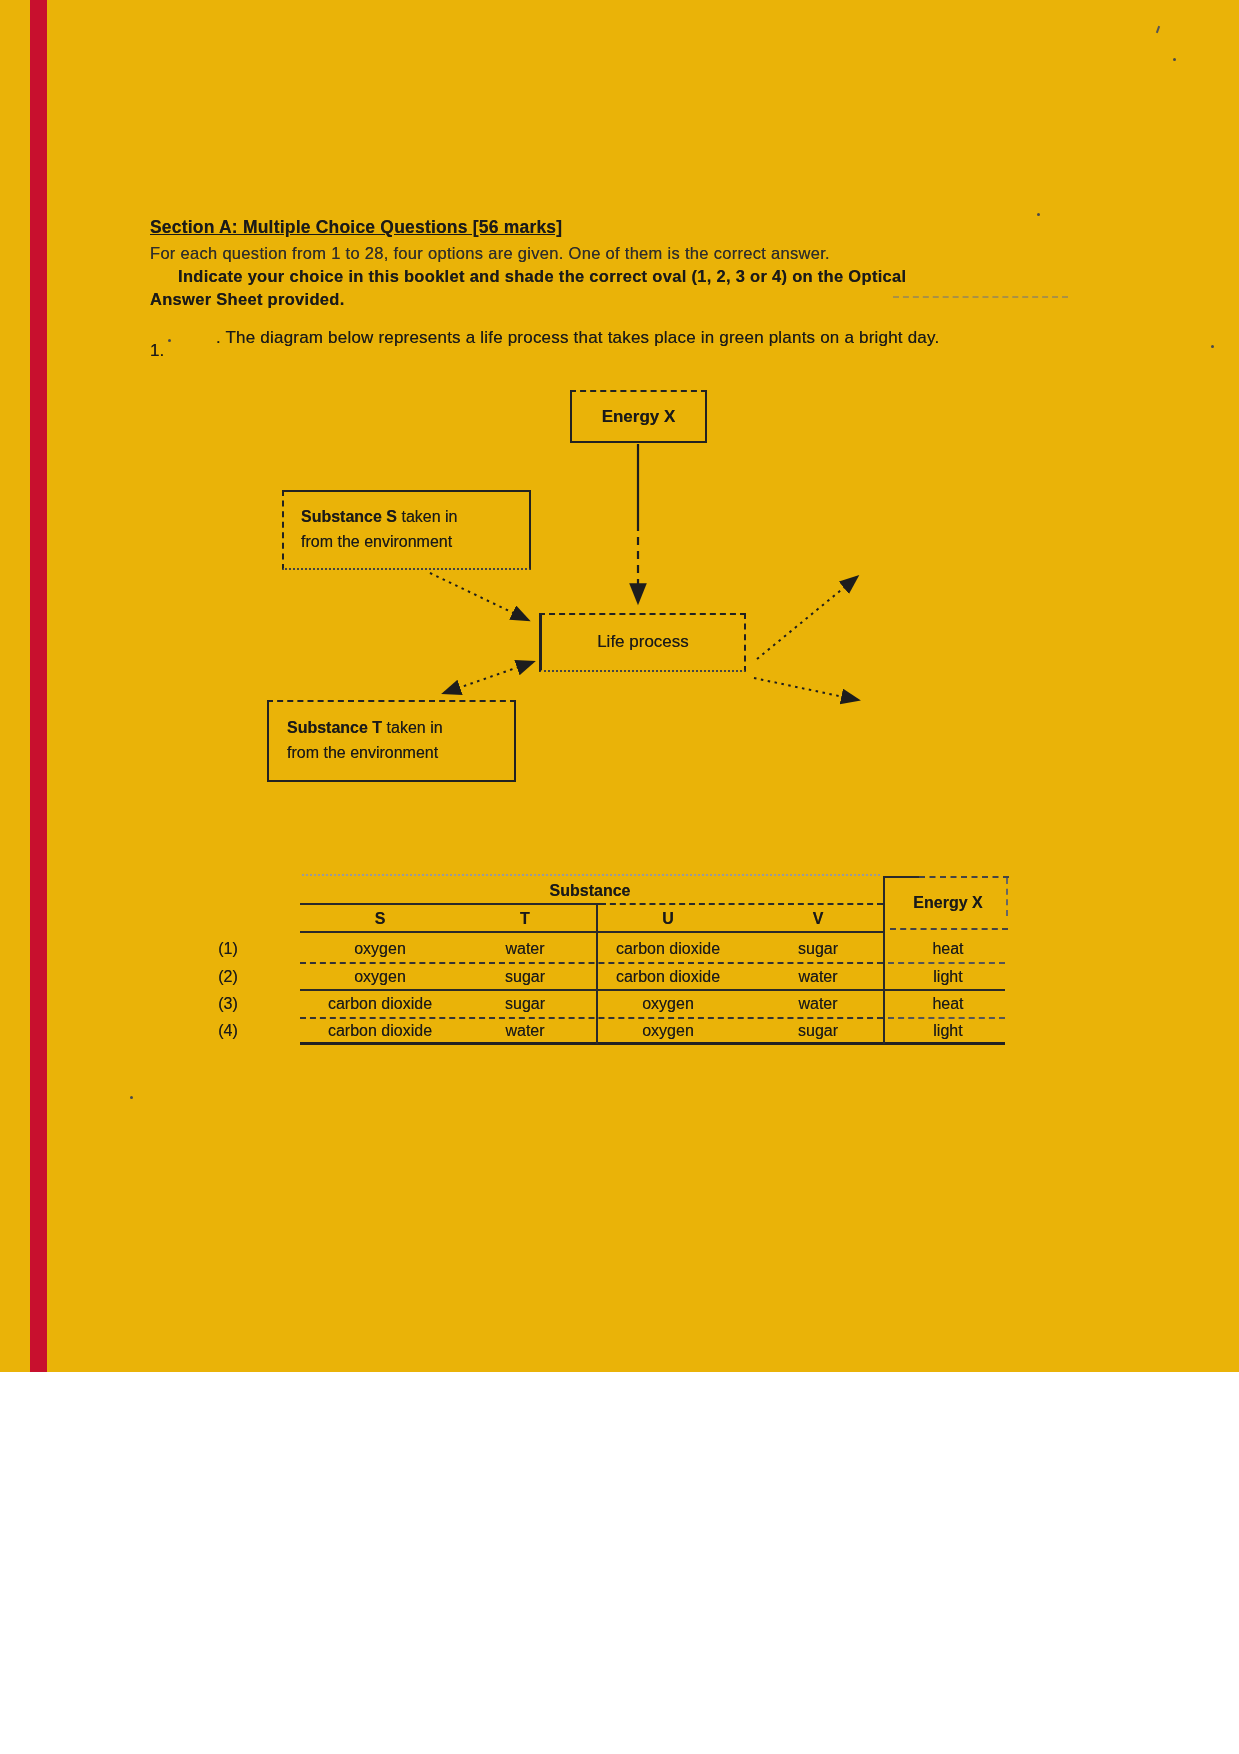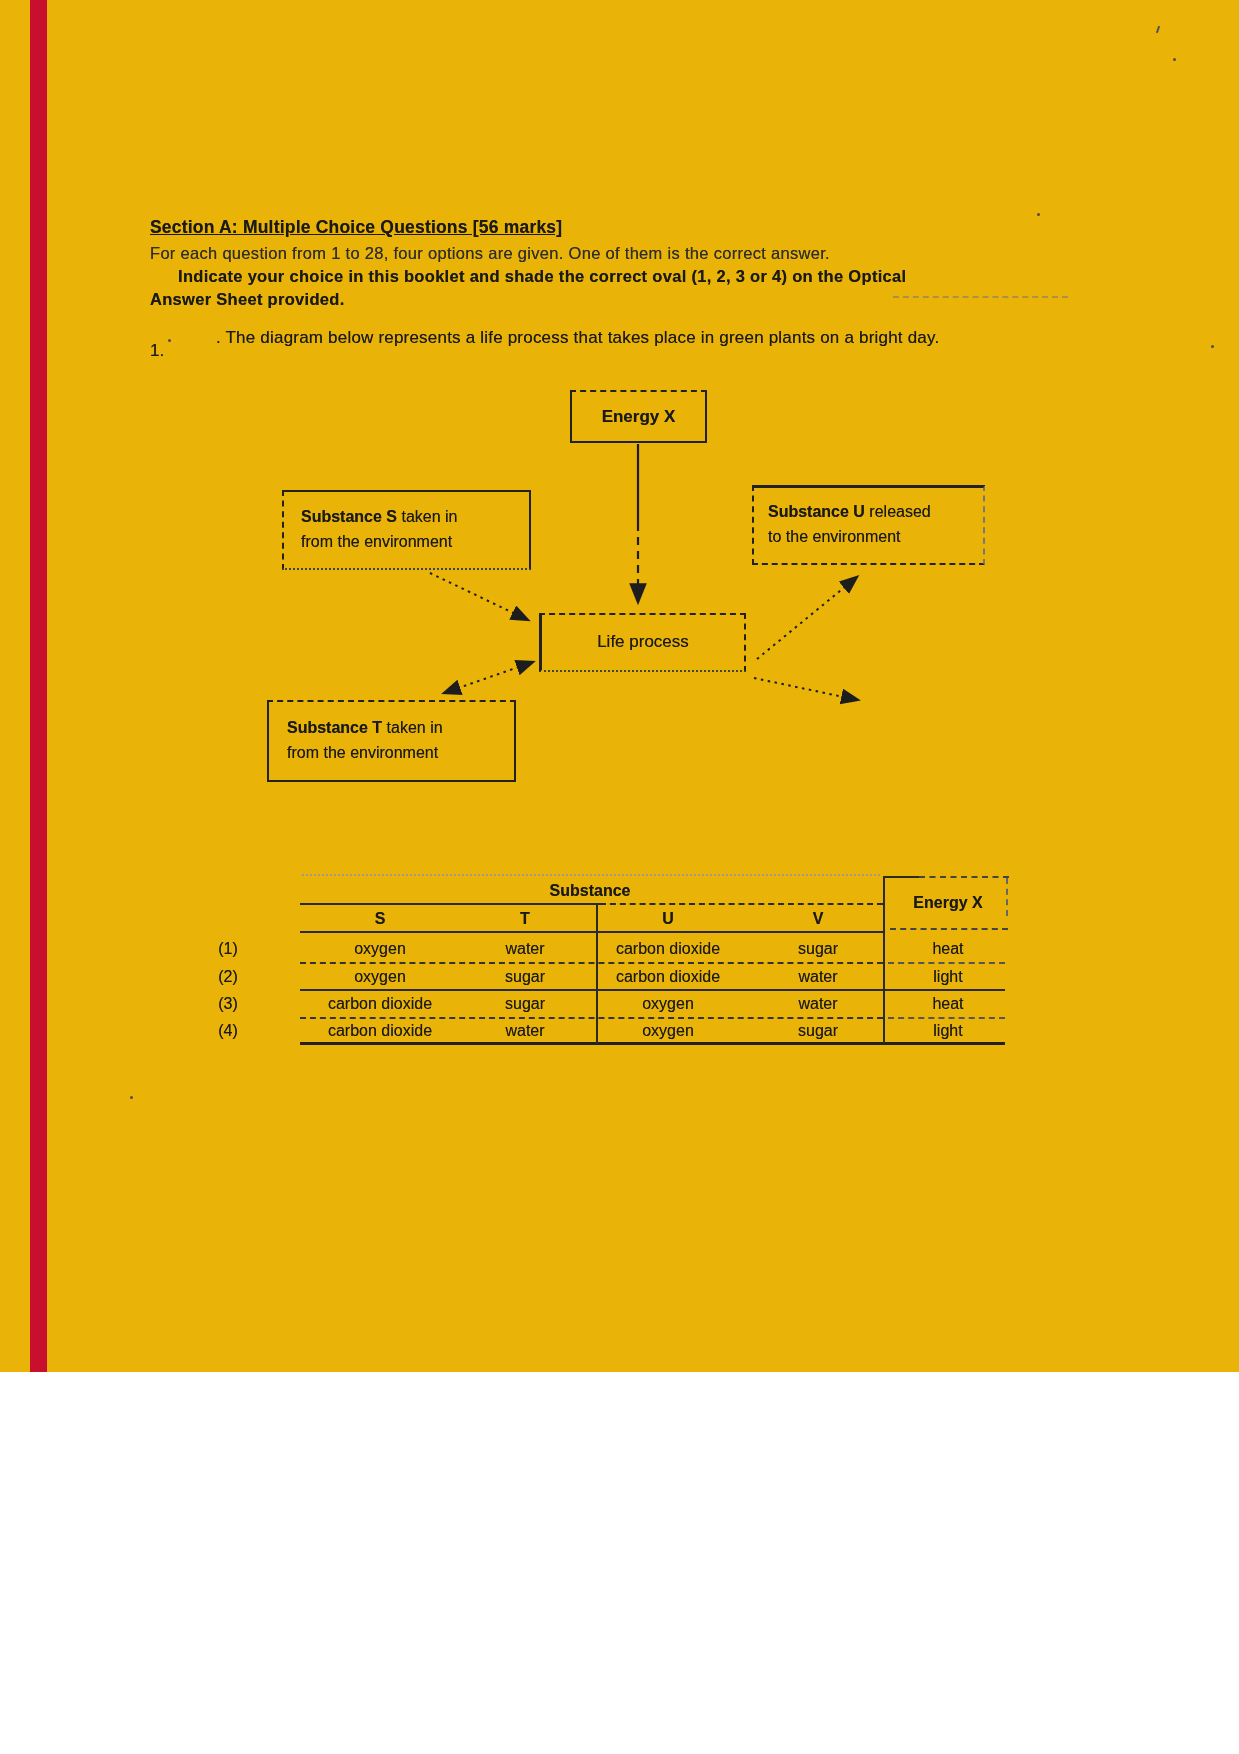--- a/index.html
+++ b/index.html
@@ -95,24 +95,20 @@
 
   <div class="dbox b-energy">
     <span>Energy X</span>
   </div>
 
   <div class="dbox b-s">
     <span class="ttl">Substance S</span><span> taken in</span><br>
     <span>from the environment</span>
   </div>
 
-  <div class="dbox b-u">
-    <span class="ttl">Substance U</span><span> released</span><br>
-    <span>to the environment</span>
-  </div>
 
   <div class="dbox b-life">
     <span>Life process</span>
   </div>
 
   <div class="dbox b-t">
     <span class="ttl">Substance T</span><span> taken in</span><br>
     <span>from the environment</span>
   </div>
 

